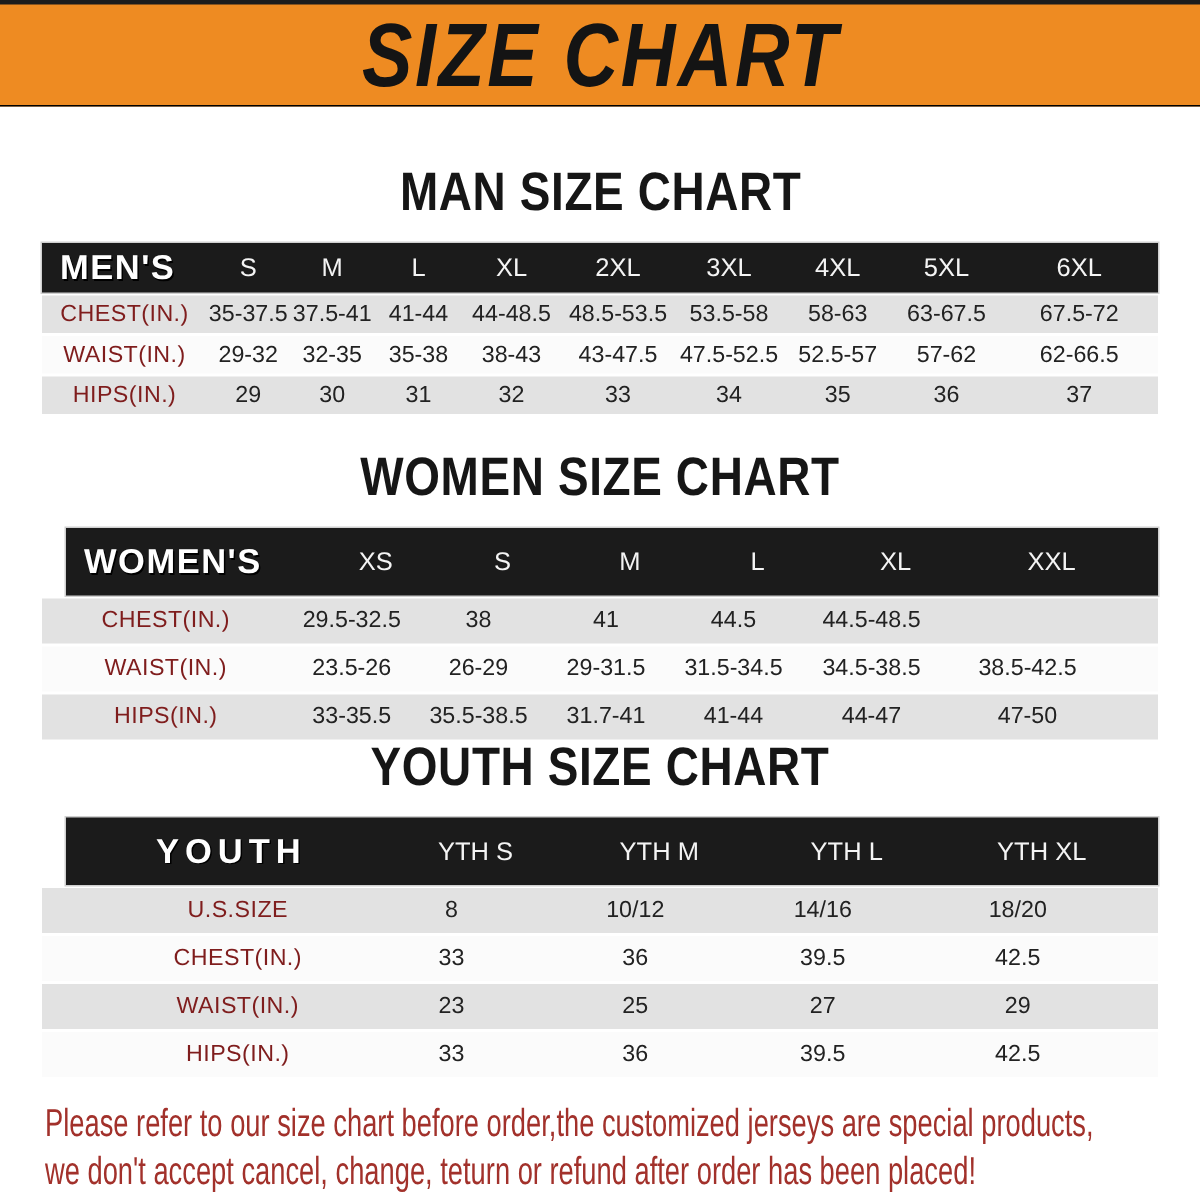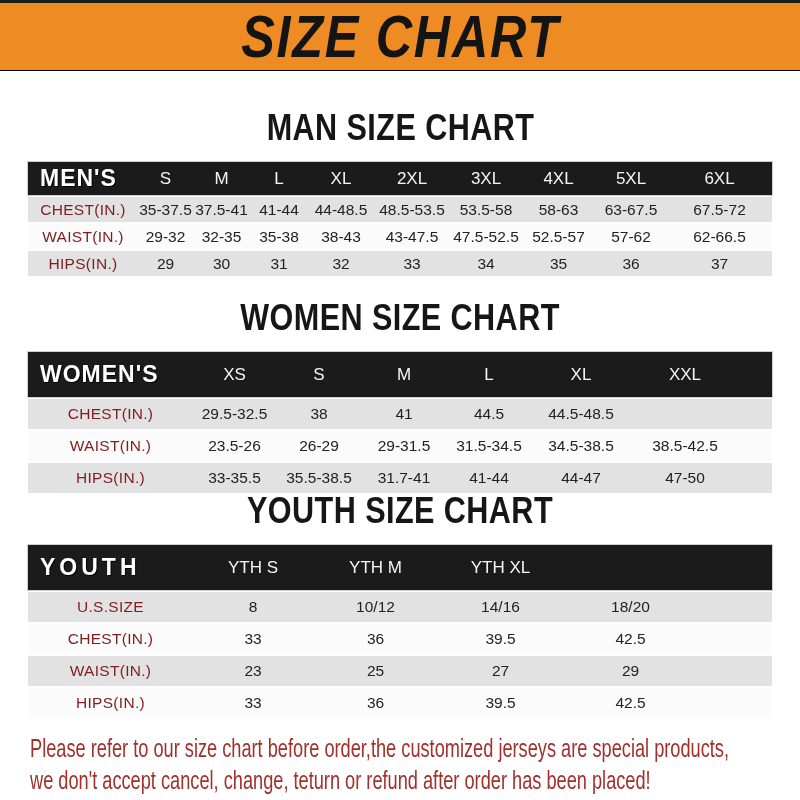--- a/index.html
+++ b/index.html
@@ -33,23 +33,23 @@
   .h-youth{}
   
   .sizetable{width:744px;margin:0 auto;}
   .m-man{margin-top:16px;}
   .m-women{margin-top:16px;}
   .m-youth{margin-top:16px;}
   .trow{display:grid;align-items:stretch;}
   .thead{background:#1b1b1b;color:#ffffff;box-shadow:0 0 0 1px #cfcfcf;}
   .t-man  .trow{grid-template-columns:110px 55px 57px 58px 66px 76px 72px 73px 72px 105px;}
   .t-women .trow{grid-template-columns:165px 83px 86px 84px 86px 98px 110px;}
-  .t-youth .trow{grid-template-columns:165px 120px 125px 125px 135px;}
+  .t-youth .trow{grid-template-columns:165px 120px 125px 125px 135px;padding-left:48px;}
   .t-man  .thead{height:33px;}
-  .t-women .thead,.t-youth .thead{height:45px;}
+  .t-women .thead,.t-youth .thead{height:45px;margin-left:16px;}
   .t-man  .body-row{height:25px;margin-top:2px;}
   .t-women .body-row,.t-youth .body-row{height:30px;margin-top:2px;}
   .row-gray{background:#E2E2E2;}
   .row-white{background:#FBFBFB;}
   .cell{display:flex;align-items:center;justify-content:center;white-space:nowrap;}
   .corner{
     justify-content:flex-start;padding-left:12px;
     font-weight:bold;font-size:23px;letter-spacing:1px;color:#fff;
     text-shadow:1px 1px 0 #000;
   }
@@ -170,20 +170,21 @@
 
 <div class="sec-heading h-youth">
   <span class="ht">YOUTH SIZE CHART</span>
 </div>
 
 <div class="sizetable t-youth m-youth">
   <div class="trow thead">
     <div class="cell corner">YOUTH</div>
     <div class="cell hcell">YTH S</div>
     <div class="cell hcell">YTH M</div>
+    <div class="cell hcell">YTH L</div>
     <div class="cell hcell">YTH XL</div>
   </div>
   <div class="trow body-row row-gray">
     <div class="cell lcell">U.S.SIZE</div>
     <div class="cell vcell">8</div>
     <div class="cell vcell">10/12</div>
     <div class="cell vcell">14/16</div>
     <div class="cell vcell">18/20</div>
   </div>
   <div class="trow body-row row-white">

